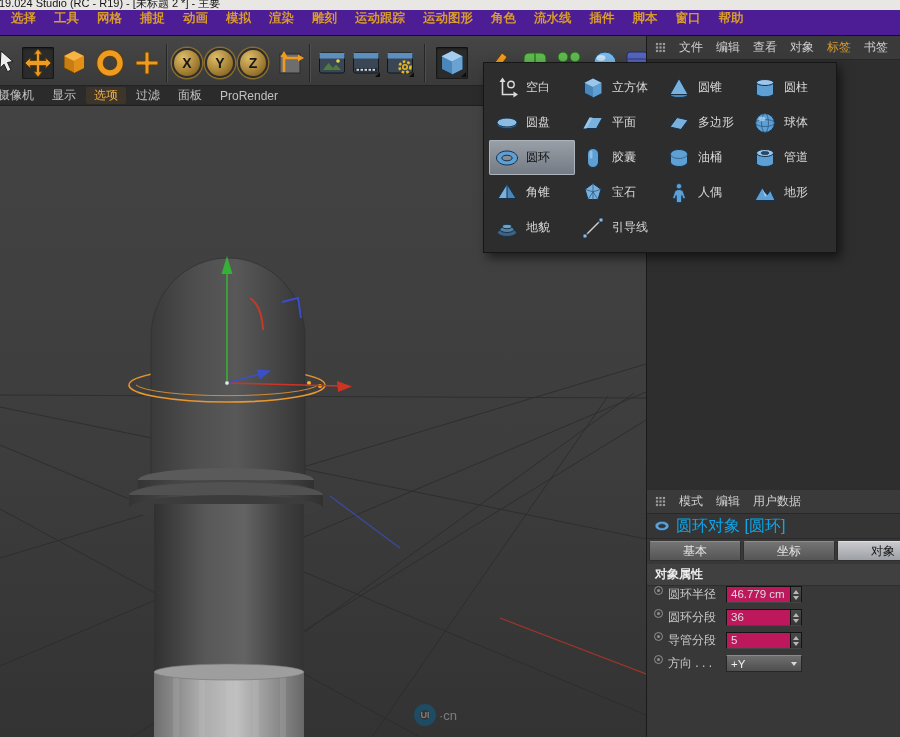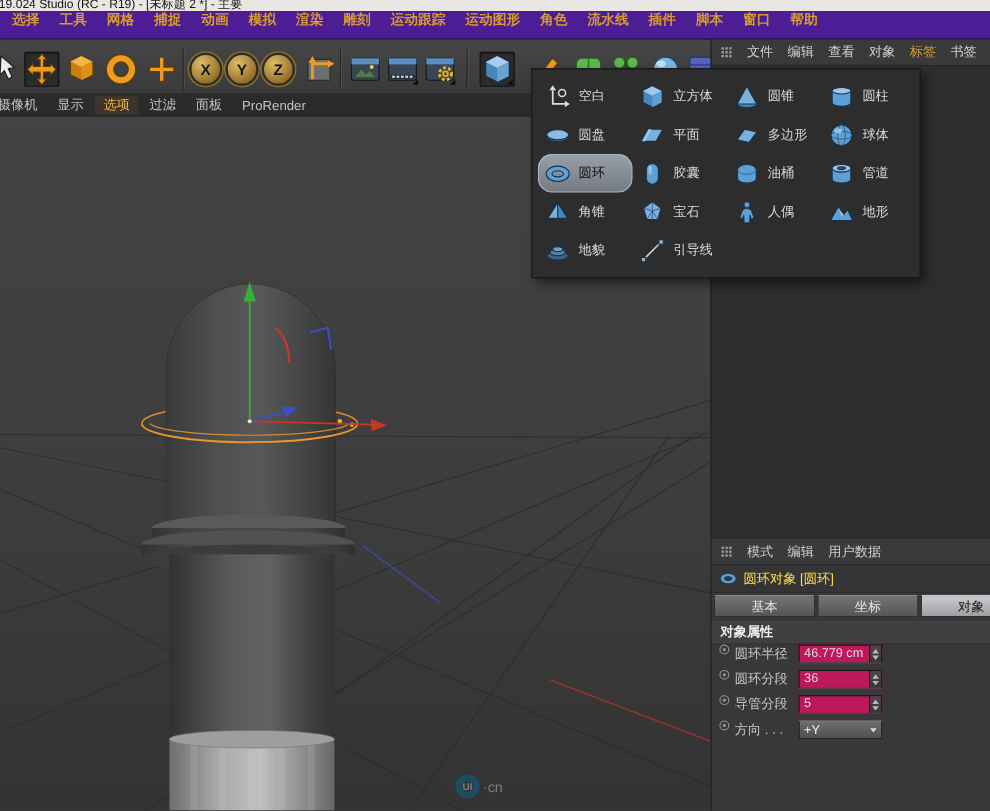--- a/index.html
+++ b/index.html
@@ -39,21 +39,21 @@
 .wm-text{font-size:13px;color:#d2d2d2}
 
 .right-panel{position:absolute;left:646px;top:36px;width:254px;height:701px;background:#2f2f2f;border-left:1px solid #1a1a1a}
 .panel-menu{height:24px;display:flex;align-items:center;gap:13px;padding:0 8px;background:#3a3a3a;border-bottom:1px solid #272727;font-size:12px;color:#cfcfcf}
 .panel-menu .mi{white-space:nowrap}
 .panel-menu .mi.accent{color:var(--menuText,#d79b2f)}
 .panel-menu .grip svg{width:11px;height:11px;display:block}
 .om{height:454px;display:flex;flex-direction:column}
 .om-body{flex:1;background:#2e2e2e}
 .am{height:247px;background:#383838}
-.am-object-row{height:25px;display:flex;align-items:center;gap:6px;padding:0 7px;background:#353535;border-bottom:1px solid #2a2a2a;font-size:12px;color:#fde047}
+.am-object-row{height:25px;display:flex;align-items:center;gap:6px;padding:0 7px;background:#353535;border-bottom:1px solid #2a2a2a;font-size:16px;color:#0ea5e9}
 .obj-icon svg{width:16px;height:16px;display:block}
 .am-tabs{height:25px;display:flex;gap:2px;padding:2px;background:#383838;overflow:hidden}
 .tab{flex:0 0 92px;height:20px;display:flex;align-items:center;justify-content:center;font-size:12px;color:#e6e6e6;background:linear-gradient(#747474,#555);border:1px solid #2f2f2f;border-top-color:#8e8e8e;border-radius:2px}
 .tab.active{background:linear-gradient(#c9cacd,#9da0a5);color:#141414;border-top-color:#e0e0e0}
 .am-section{height:22px;display:flex;align-items:center;padding:0 8px;font-size:12px;font-weight:bold;color:#ececec;background:#404040;border-bottom:1px solid #2e2e2e}
 .prow{height:23px;display:flex;align-items:flex-start;padding-left:7px}
 .pdot{width:9px;height:9px;border:1.5px solid #909090;border-radius:50%;margin-right:5px;position:relative;flex:none}
 .pdot::after{content:"";position:absolute;left:1.5px;top:1.5px;width:3px;height:3px;border-radius:50%;background:#909090}
 .plbl{width:52px;font-size:12px;color:#c8c8c8;white-space:nowrap;overflow:hidden}
 .pfield{margin-left:6px;width:76px;height:17px;background:#be185d;border:1px solid #141414;border-bottom-color:#454545;display:flex;align-items:stretch}
@@ -64,21 +64,21 @@
 .pdrop{margin-left:6px;width:76px;height:17px;background:linear-gradient(#6e6e6e,#4f4f4f);border:1px solid #262626;border-top-color:#8a8a8a;display:flex;align-items:center}
 .pdrop .pval{color:#f2f2f2}
 .darr{width:14px;display:flex;align-items:center;justify-content:center}
 .darr::after{content:"";width:0;height:0;border-left:3.5px solid transparent;border-right:3.5px solid transparent;border-top:4.5px solid #d8d8d8}
 
 .popup{position:absolute;left:483px;top:62px;width:354px;height:191px;background:#2d2d2d;border:1px solid #161616;box-shadow:4px 5px 10px rgba(0,0,0,.55);z-index:100;display:grid;grid-template-columns:repeat(4,86px);grid-auto-rows:35px;padding:7px 0 0 5px}
 .pcell{display:flex;align-items:center;gap:7px;padding-left:6px;cursor:default}
 .pcell .picon{width:24px;height:24px;flex:none}
 .pcell .picon svg{width:24px;height:24px;display:block}
 .pcell .plabel{font-size:12px;color:#d8d8d8;white-space:nowrap}
-.pcell.sel{background:linear-gradient(#9aa0a8,#737a83);border-radius:13px;box-shadow:inset 0 0 0 1px #aeb4bc}
+.pcell.sel{background:linear-gradient(#9aa0a8,#737a83);border-radius:2px;box-shadow:inset 0 0 0 1px #aeb4bc}
 .pcell.sel .plabel{color:#0e0e0e}
 </style>
 </head>
 <body>
 
 <div id="app">
 
   <div class="titlebar">
     <span>R19.024 Studio (RC - R19) - [未标题 2 *] - 主要</span>
   </div>

